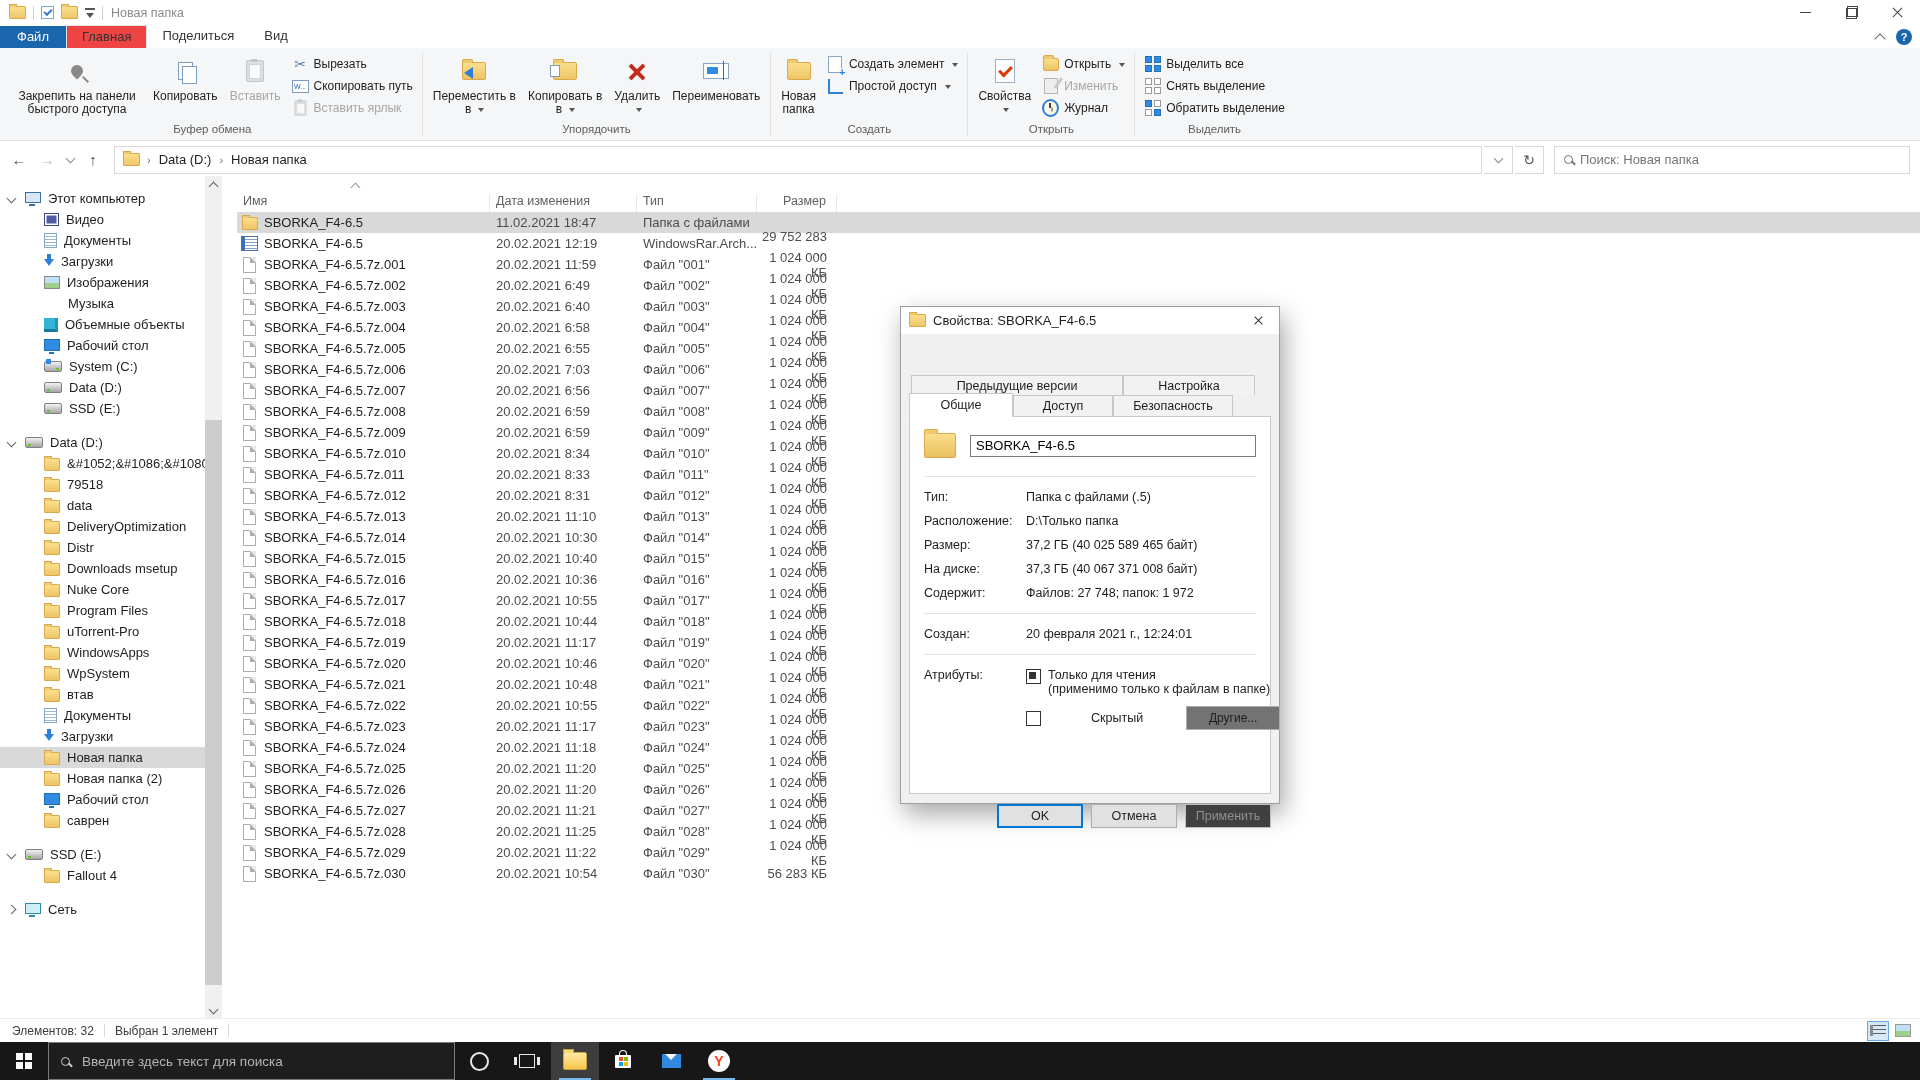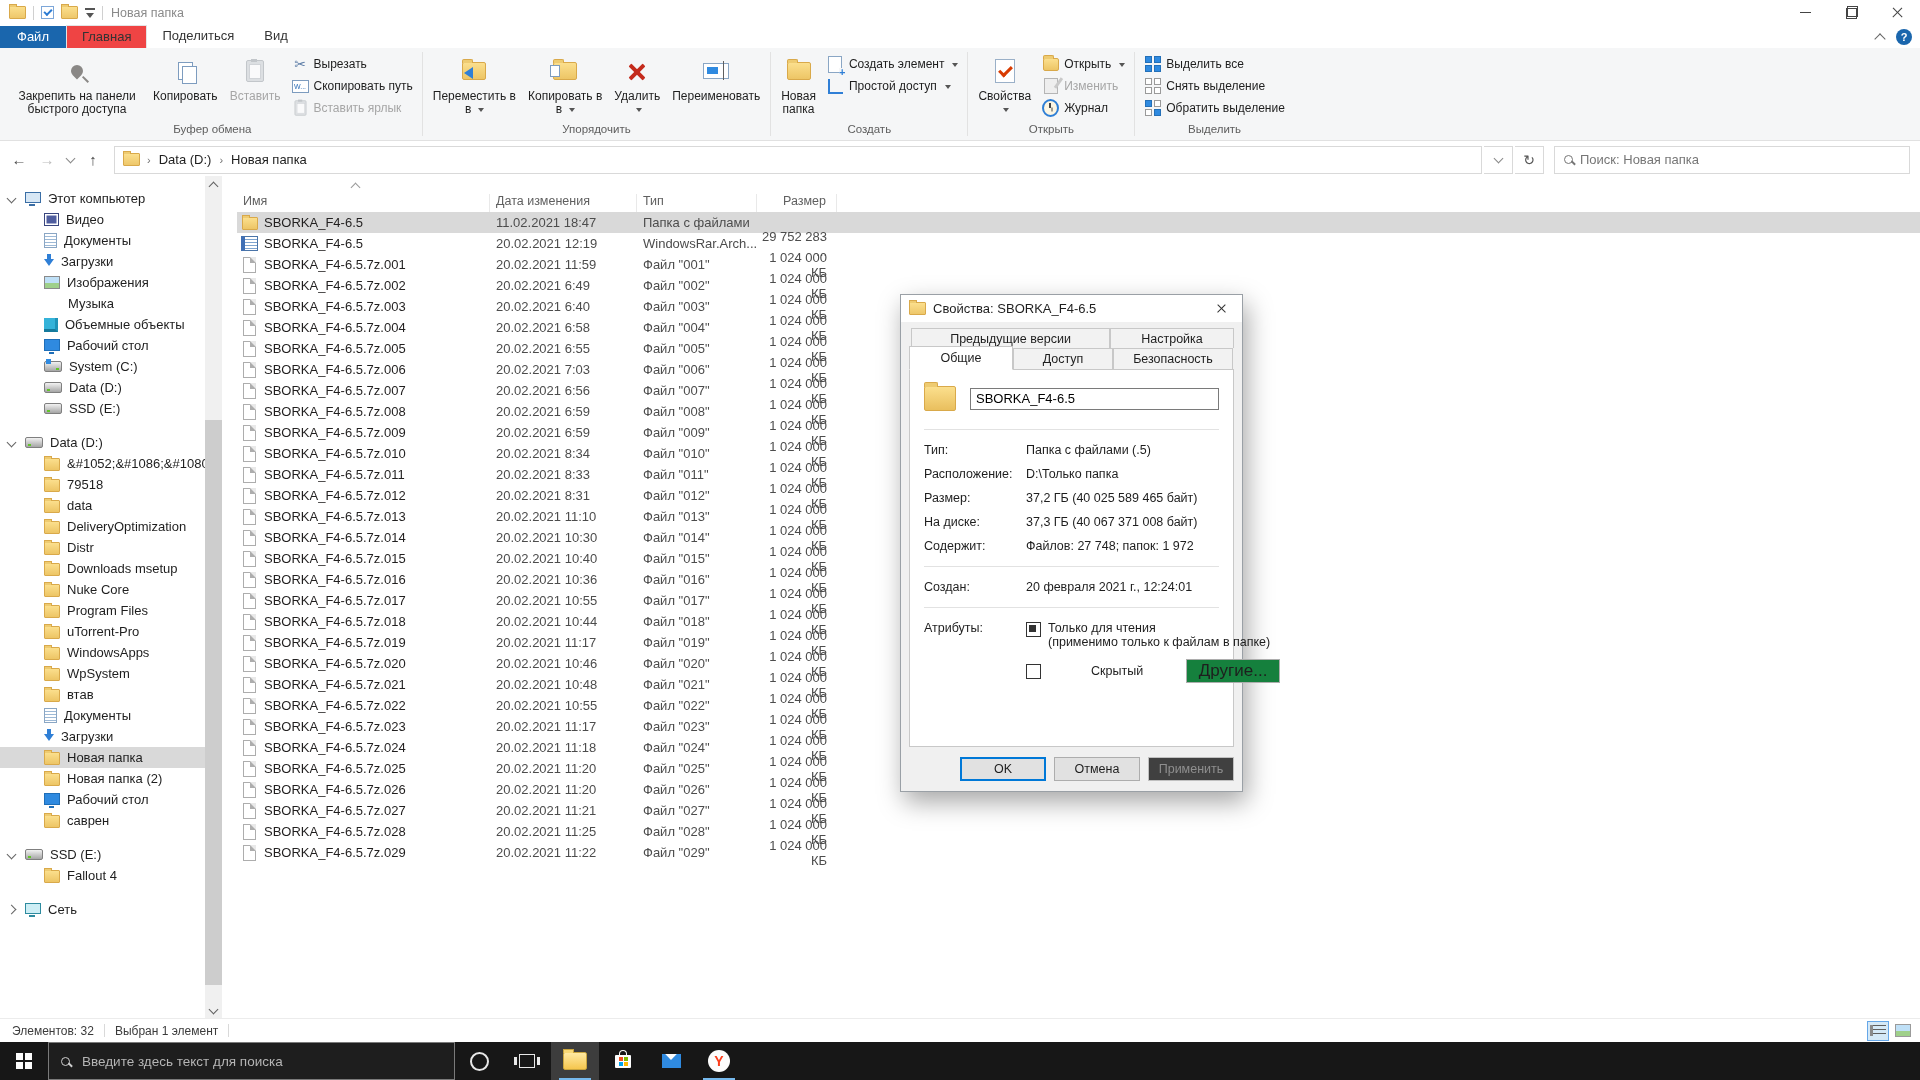--- a/index.html
+++ b/index.html
@@ -156,46 +156,46 @@
   .fi-archive{width:13px;height:13px;background:repeating-linear-gradient(#fff,#fff 2px,#7ea4cf 2px,#7ea4cf 3px);border:1px solid #4a74a8;border-left:4px solid #3f6fb5;}
   
   .statusbar{position:absolute;left:0;right:0;bottom:38px;height:23px;background:#fff;border-top:1px solid #ececec;display:flex;align-items:center;padding-left:12px;gap:10px;font-size:12px;color:#3b3b3b;}
   .sb-div{width:1px;height:13px;background:#d9d9d9;}
   .viewicons{margin-left:auto;display:flex;align-items:center;gap:3px;padding-right:6px;}
   .vi{width:20px;height:18px;display:flex;align-items:center;justify-content:center;border:1px solid transparent;}
   .vi.sel{border-color:#66a7e8;background:#d5e9f7;}
   .vi-list{width:13px;height:11px;background:repeating-linear-gradient(#5f5f5f,#5f5f5f 1px,transparent 1px,transparent 4px);border-left:3px solid #8a8a8a;}
   .vi-thumb{width:14px;height:11px;border:1px solid #9a9a9a;background:linear-gradient(#bfe0f7 55%,#9fd08a 45%);}
   
-  .dialog{position:absolute;left:900px;top:294px;width:343px;height:498px;background:#f0f0f0;border:1px solid #9aa0a6;box-shadow:4px 10px 24px rgba(0,0,0,.35);box-sizing:border-box;}
+  .dialog{position:absolute;left:900px;top:306px;width:380px;height:498px;background:#f0f0f0;border:1px solid #9aa0a6;box-shadow:4px 10px 24px rgba(0,0,0,.35);box-sizing:border-box;}
   .dlg-title{height:27px;background:#fff;display:flex;align-items:center;padding-left:8px;gap:7px;font-size:13px;}
   .dlg-close{margin-left:auto;width:42px;height:27px;position:relative;}
   .dlg-close::before,.dlg-close::after{content:"";position:absolute;left:16px;top:13px;width:11px;height:1.2px;background:#333;}
   .dlg-close::before{transform:rotate(45deg);}.dlg-close::after{transform:rotate(-45deg);}
   .dlg-tabs{padding:6px 8px 0;}
-  .tabs-back{display:flex;padding-left:2px;}
+  .tabs-back{display:flex;padding-left:2px;margin-top:35px;}
   .tab-b{height:20px;display:flex;align-items:center;justify-content:center;font-size:12.5px;border:1px solid #c8c8c8;border-bottom:none;background:#f2f2f2;box-sizing:border-box;}
   .tabs-front{display:flex;position:relative;top:0;}
   .tab-f{height:22px;display:flex;align-items:center;justify-content:center;font-size:12.5px;border:1px solid #c8c8c8;background:#f2f2f2;box-sizing:border-box;}
   .tab-f.active{background:#fff;border-bottom:1px solid #fff;height:24px;margin-top:-2px;z-index:2;}
   .dlg-panel{margin:0 8px;background:#fff;border:1px solid #c8c8c8;margin-top:-1px;height:378px;box-sizing:border-box;padding:12px 14px 0;}
   .dlg-namerow{display:flex;align-items:center;gap:14px;padding:4px 0 10px;}
   .dlg-folder{position:relative;width:30px;height:23px;background:linear-gradient(#fbdf8d,#e9bf5e);border:1px solid #d9a94a;border-radius:2px;flex:none;}
   .dlg-folder::before{content:"";position:absolute;top:-5px;left:-1px;width:12px;height:4px;background:#eecb71;border:1px solid #d9a94a;border-bottom:none;border-radius:2px 2px 0 0;}
   .dlg-name{flex:1;height:22px;border:1px solid #7a7a7a;font-family:"Liberation Sans",sans-serif;font-size:13px;padding:0 5px;box-sizing:border-box;}
   .dlg-hr{border-top:1px solid #e2e2e2;margin:8px 0;}
   .dlg-row{display:flex;font-size:12.5px;padding:5px 0;}
   .dlg-row .lab{width:102px;flex:none;color:#1e1e1e;}
   .dlg-row .val{color:#1e1e1e;}
   .attr-block{flex:1;}
   .attr-line{display:flex;gap:7px;align-items:flex-start;}
   .cb{width:13px;height:13px;border:1px solid #333;background:#fff;flex:none;margin-top:1px;position:relative;}
   .cb.part::after{content:"";position:absolute;left:2px;top:2px;width:7px;height:7px;background:#333;}
   .attr-line2{display:flex;align-items:center;margin-top:10px;gap:43px;}
-  .btn-other{margin-left:auto;width:92px;height:22px;background:#15803d;border:1px solid #adadad;font-size:17px;display:flex;align-items:center;justify-content:center;}
+  .btn-other{margin-left:auto;width:92px;height:22px;background:#737373;border:1px solid #adadad;font-size:12px;display:flex;align-items:center;justify-content:center;}
   .dlg-buttons{display:flex;justify-content:flex-end;gap:8px;padding:10px 8px 0;}
   .dbtn{width:86px;height:24px;background:#e1e1e1;border:1px solid #adadad;display:flex;align-items:center;justify-content:center;font-size:12.5px;box-sizing:border-box;}
   .dbtn.focus{border:2px solid #0078d7;}
   .dbtn.dis{background:#404040;border-color:#c0c0c0;color:#8f8f8f;}
   
   .taskbar{position:absolute;left:0;right:0;bottom:0;height:38px;background:#171717;display:flex;align-items:stretch;color:#e8e8e8;}
   .tb-start{width:48px;display:flex;align-items:center;justify-content:center;}
   .winlogo{display:grid;grid-template-columns:7px 7px;grid-template-rows:7px 7px;gap:1.5px;}
   .winlogo i{background:#fdfdfd;}
   .tb-search{width:407px;background:#1e1e1e;border:1px solid #7a7a7a;display:flex;align-items:center;gap:10px;padding-left:12px;box-sizing:border-box;margin:0;}
@@ -975,20 +975,31 @@
               <div class="c-name">
                 <span class="fi">
                   <span class="fi-file"></span>
                 </span>
                 <span>SBORKA_F4-6.5.7z.029</span>
               </div>
               <div class="c-date">20.02.2021 11:22</div>
               <div class="c-type">Файл "029"</div>
               <div class="c-size">1 024 000 КБ</div>
             </div>
+            <div class="frow">
+              <div class="c-name">
+                <span class="fi">
+                  <span class="fi-file"></span>
+                </span>
+                <span>SBORKA_F4-6.5.7z.030</span>
+              </div>
+              <div class="c-date">20.02.2021 10:54</div>
+              <div class="c-type">Файл "030"</div>
+              <div class="c-size">56 283 КБ</div>
+            </div>
           </div>
       </div>
     </div>
 
     <div class="statusbar">
       <span>Элементов: 32</span>
       <span class="sb-div"></span>
       <span>Выбран 1 элемент</span>
       <span class="sb-div"></span>
       <div class="viewicons">

